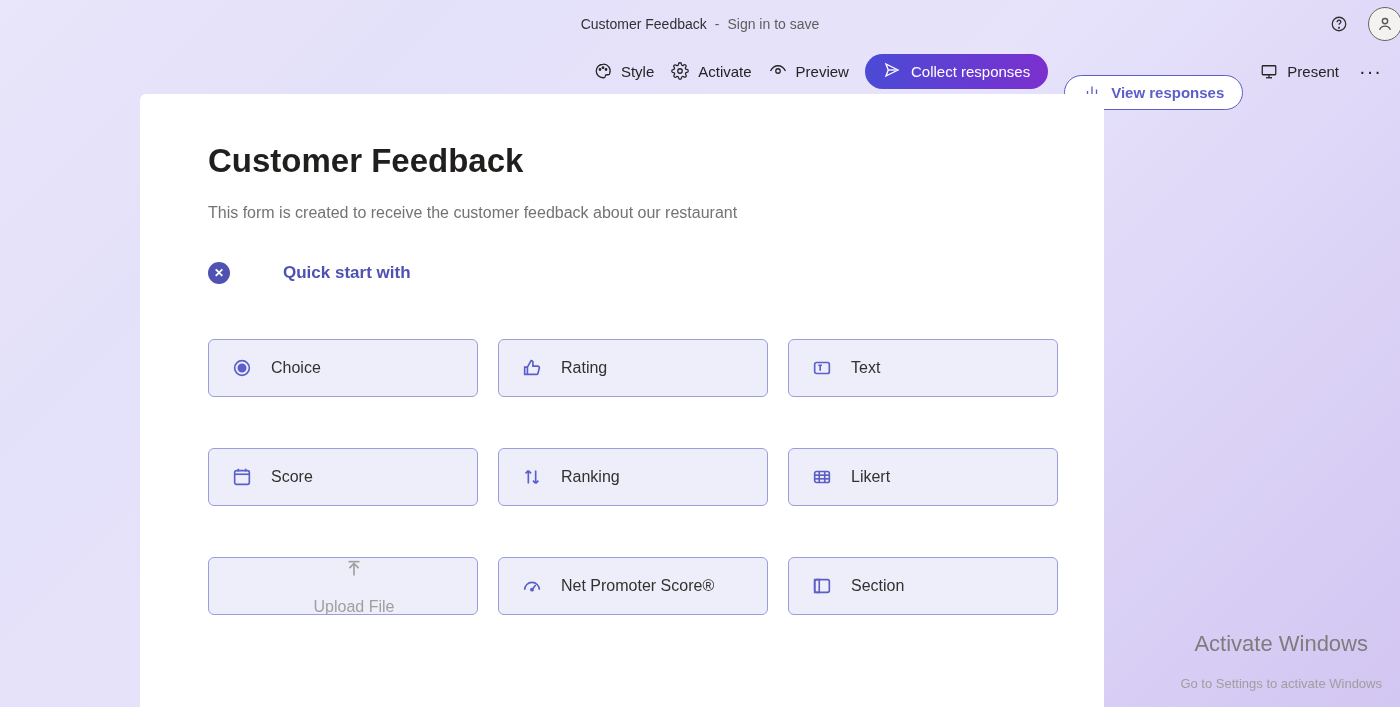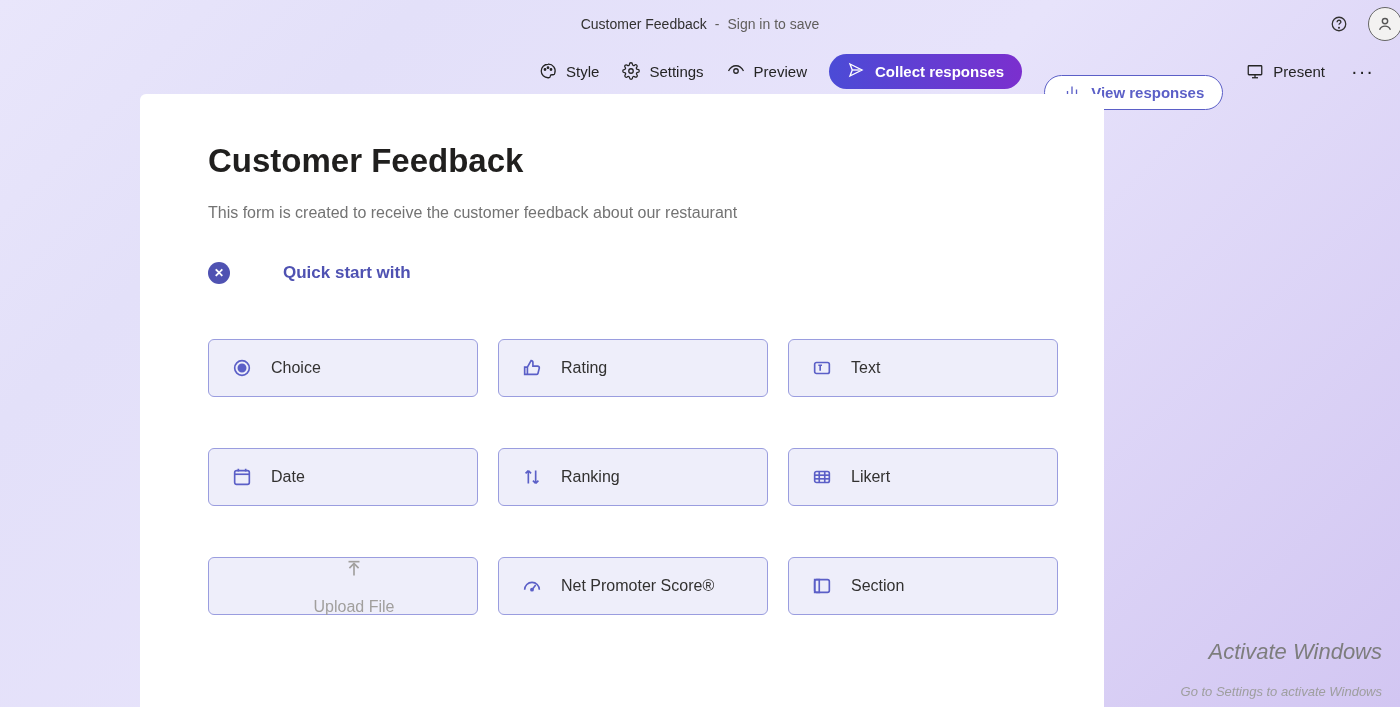--- a/index.html
+++ b/index.html
@@ -43,34 +43,34 @@
     margin-right:-12px;
   }
 
   
   .toolbar {
     width: 100%;
     height: 46px;
     display: flex;
     align-items: center;
     justify-content: flex-end;
-    gap: 22px;
-    padding-right: 22px;
+    gap: 16px;
+    padding-right: 14px;
   }
   .tool-plain {
     display:flex; align-items:center; gap:8px;
     font-size:15px; color:#242424; cursor:pointer;
     background:none; border:none;
   }
   .tool-plain .ic { width:20px; height:20px; display:flex; align-items:center; justify-content:center; color:#242424;}
   .btn-primary {
     display:flex; align-items:center; gap:10px;
     padding: 7px 18px;
     border-radius: 18px;
-    color:#fff; font-weight:700; font-size:15px;
+    color:#fff; font-weight:400; font-size:15px;
     background: linear-gradient(90deg, #4b4bd6 0%, #7b2fce 100%);
     border:none; cursor:pointer;
   }
   .btn-outline {
     display:flex; align-items:center; gap:10px;
     padding: 6px 18px;
     border-radius: 18px;
     color:#5b5fc7; font-weight:600; font-size:15px;
     background:#fff; border:1.5px solid #5b5fc7; cursor:pointer;margin-top:43px;
   }
@@ -110,22 +110,22 @@
     display:flex; align-items:center;
     padding-left:22px; gap:18px;
     font-size:16px; color:#323130; cursor:pointer;margin-top:31px;
   }
   .qbtn .qic { width:22px; height:22px; display:flex; align-items:center; justify-content:center; color:#5b5fc7;}
   .qbtn.disabled { color:#a19f9d;flex-direction:column; }
   .qbtn.disabled .qic { color:#a19f9d; }
 
   
   .watermark {
-    position:absolute; right:18px; bottom:8px;
-    color:#8a8886; text-align:right;font-style:italic;
+    position:absolute; right:18px; bottom:16px;
+    color:#8a8886; text-align:center;
   }
   .watermark .l1 { font-size:22px; font-weight:400; color:#7d7d7d;}
   .watermark .l2 { font-size:13px; color:#9e9e9e; margin-top:19px;}
 </style>
 </head>
 <body>
 
 <div class="title-bar">
   <span>Customer Feedback</span>
   <span class="sep">-</span>
@@ -159,21 +159,21 @@
     </span>
     <span>Style</span>
   </button>
   <button class="tool-plain">
     <span class="ic">
       <svg viewBox="0 0 24 24" fill="none" stroke="currentColor" stroke-width="1.7">
           <circle cx="12" cy="12" r="3"></circle>
           <path d="M19.4 15a1.65 1.65 0 0 0 .33 1.82l.06.06a2 2 0 1 1-2.83 2.83l-.06-.06a1.65 1.65 0 0 0-1.82-.33 1.65 1.65 0 0 0-1 1.51V21a2 2 0 0 1-4 0v-.09a1.65 1.65 0 0 0-1-1.51 1.65 1.65 0 0 0-1.82.33l-.06.06a2 2 0 1 1-2.83-2.83l.06-.06a1.65 1.65 0 0 0 .33-1.82 1.65 1.65 0 0 0-1.51-1H3a2 2 0 0 1 0-4h.09a1.65 1.65 0 0 0 1.51-1 1.65 1.65 0 0 0-.33-1.82l-.06-.06a2 2 0 1 1 2.83-2.83l.06.06a1.65 1.65 0 0 0 1.82.33h0a1.65 1.65 0 0 0 1-1.51V3a2 2 0 0 1 4 0v.09a1.65 1.65 0 0 0 1 1.51h0a1.65 1.65 0 0 0 1.82-.33l.06-.06a2 2 0 1 1 2.83 2.83l-.06.06a1.65 1.65 0 0 0-.33 1.82v0a1.65 1.65 0 0 0 1.51 1H21a2 2 0 0 1 0 4h-.09a1.65 1.65 0 0 0-1.51 1z"></path>
         </svg>
     </span>
-    <span>Settings</span>
+    <span>Activate</span>
   </button>
   <button class="tool-plain">
     <span class="ic">
       <svg viewBox="0 0 24 24" fill="none" stroke="currentColor" stroke-width="1.7">
           <path d="M2 12s3.5-7 10-7 10 7 10 7"></path>
           <circle cx="12" cy="12" r="3"></circle>
         </svg>
     </span>
     <span>Preview</span>
   </button>
@@ -251,21 +251,21 @@
     </button>
     <button class="qbtn">
       <span class="qic">
         <svg viewBox="0 0 24 24" fill="none" stroke="currentColor" stroke-width="1.8">
             <rect x="4" y="5" width="16" height="15" rx="2"></rect>
             <line x1="4" y1="9" x2="20" y2="9"></line>
             <line x1="8" y1="3" x2="8" y2="6"></line>
             <line x1="16" y1="3" x2="16" y2="6"></line>
           </svg>
       </span>
-      <span>Date</span>
+      <span>Score</span>
     </button>
     <button class="qbtn">
       <span class="qic">
         <svg viewBox="0 0 24 24" fill="none" stroke="currentColor" stroke-width="1.8">
             <path d="M8 19V5M8 5l-3 3M8 5l3 3"></path>
             <path d="M16 5v14M16 19l3-3M16 19l-3-3"></path>
           </svg>
       </span>
       <span>Ranking</span>
     </button>

